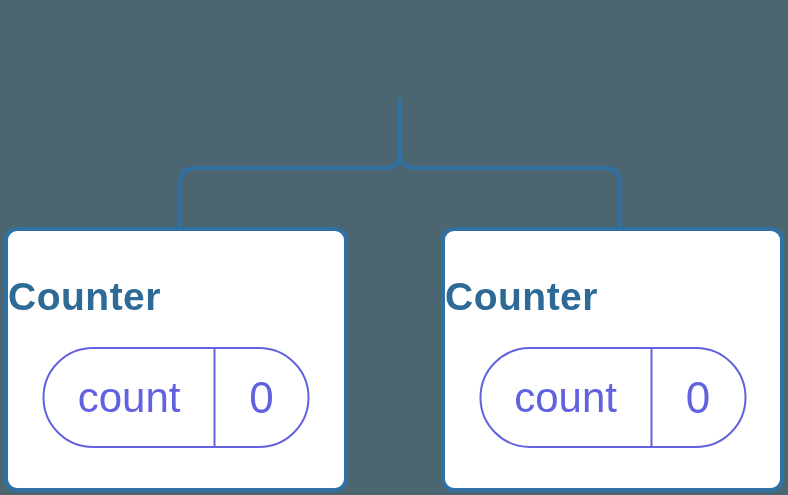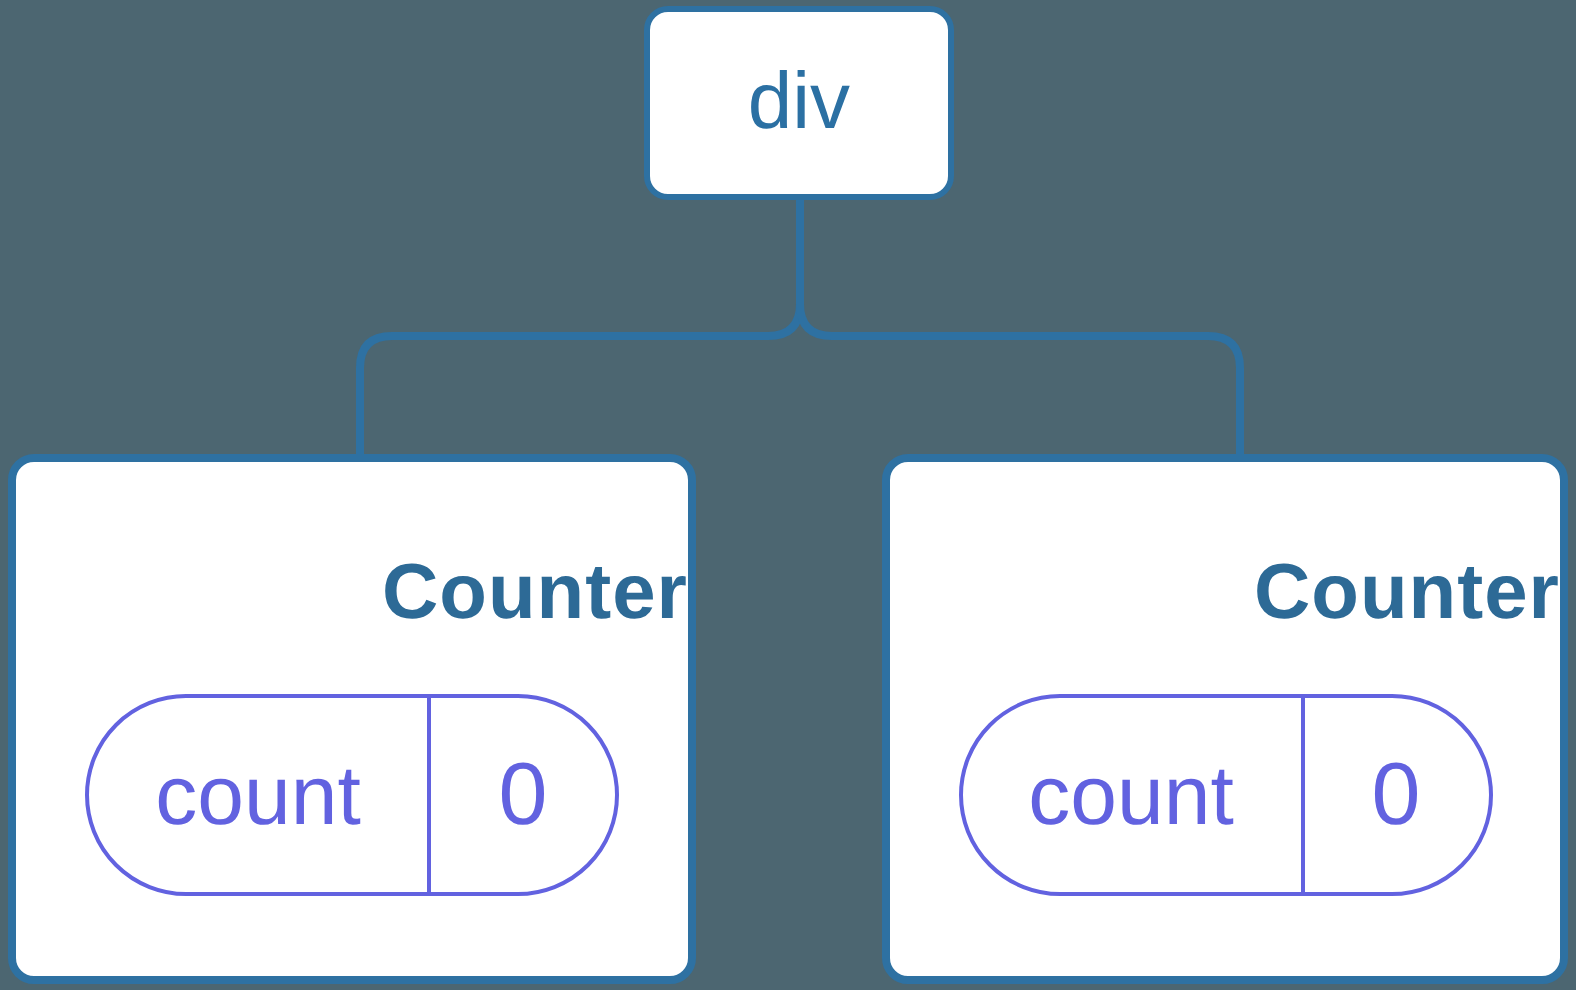--- a/index.html
+++ b/index.html
@@ -52,21 +52,21 @@
     border: 4px solid #2E71A2;
     border-radius: 13px;
   }
   .card-left  { left: 4px;   width: 344px; }
   .card-right { left: 441px; width: 343px; }
   .card-title {
     position: absolute;
     left: 0;
     right: 0;
     top: 44px;
-    text-align: right;
+    text-align: left;
     font-size: 39px;
     font-weight: 600;
     letter-spacing: 0.5px;
     color: #2D6A96;
   }
   .state-pill {
     position: absolute;
     top: 116px;
     left: 50%;
     transform: translateX(-50%);
@@ -102,23 +102,20 @@
 </head>
 <body>
 
 <div class="canvas">
 
   <svg class="connectors" viewBox="0 0 788 495" xmlns="http://www.w3.org/2000/svg">
     <path d="M400,98 L400,152 Q400,168 384,168 L196,168 Q180,168 180,184 L180,229" stroke="#2E71A2"></path>
     <path d="M400,98 L400,152 Q400,168 416,168 L604,168 Q620,168 620,184 L620,229" stroke="#2E71A2"></path>
   </svg>
 
-  <div class="node-root">
-    <span>div</span>
-  </div>
 
   <div class="card card-left">
     <div class="card-title">Counter</div>
     <div class="state-pill">
       <span class="state-key">count</span>
       <span class="state-value">0</span>
     </div>
   </div>
 
   <div class="card card-right">

